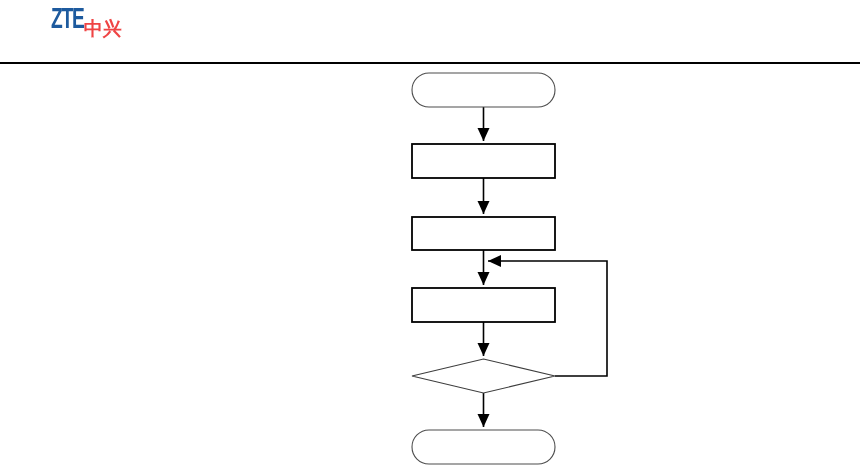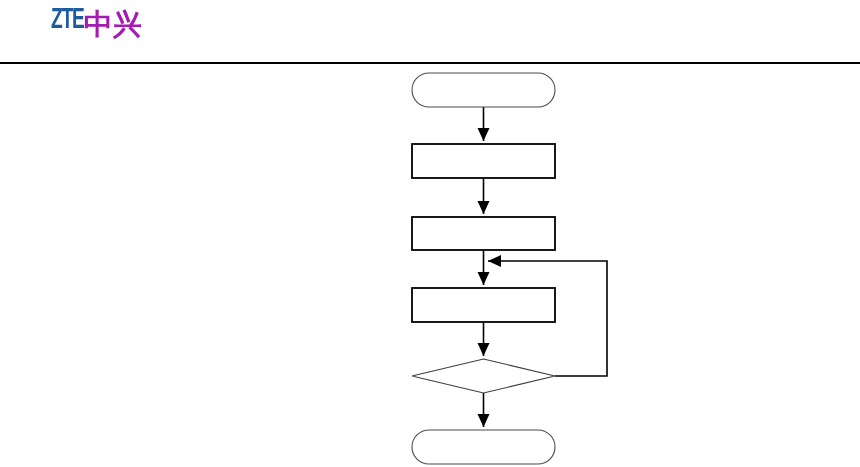--- a/index.html
+++ b/index.html
@@ -28,24 +28,24 @@
     font-size: 30px;
     line-height: 1.1;
     color: #1d5a9e;
     letter-spacing: -2px;
     display: inline-block;
     transform: scaleX(0.64);
     transform-origin: 0 0;
     margin-right: -18px;
   }
   .logo-cjk {
-    font-size: 29px;
+    font-size: 19px;
     line-height: 1.1;
-    color: #a21caf;
-    margin-top: 8px;
+    color: #ef4444;
+    margin-top: 18px;
     letter-spacing: 0px;
   }
   .header-divider {
     position: absolute;
     left: 0;
     top: 62px;
     width: 860px;
     height: 2px;
     background: #000000;
   }

